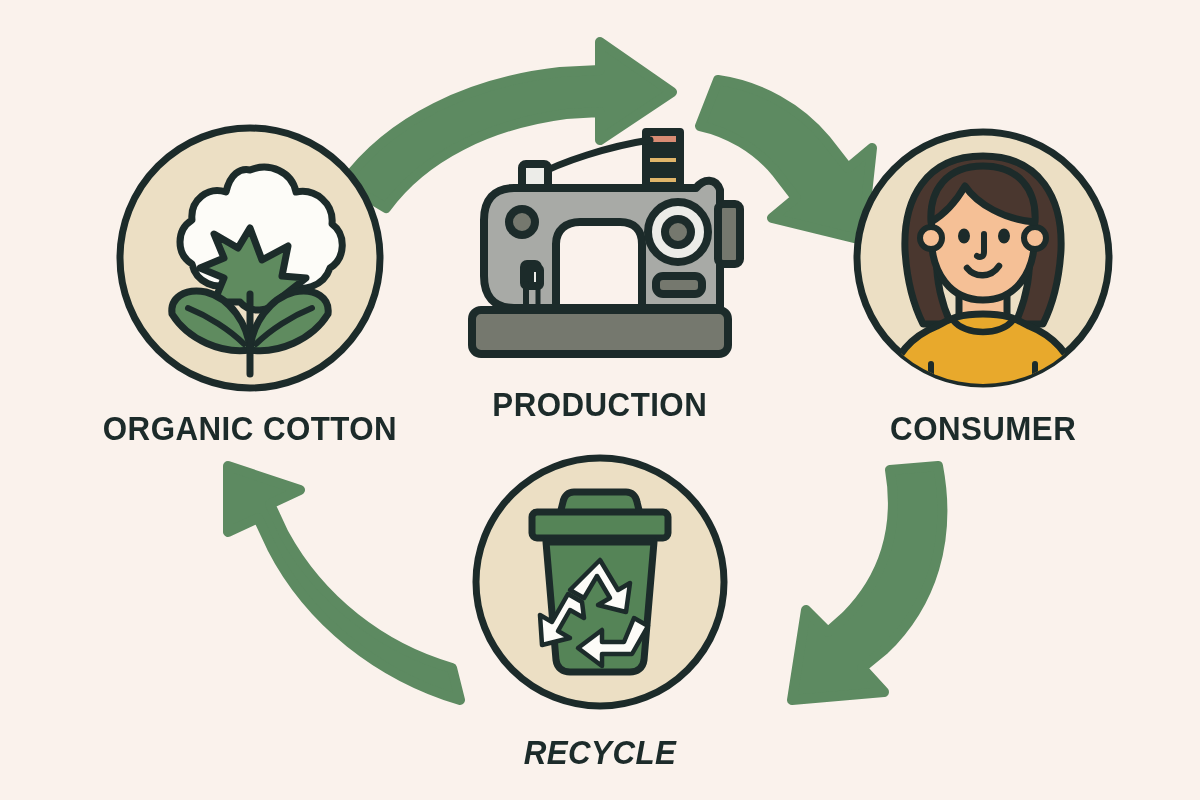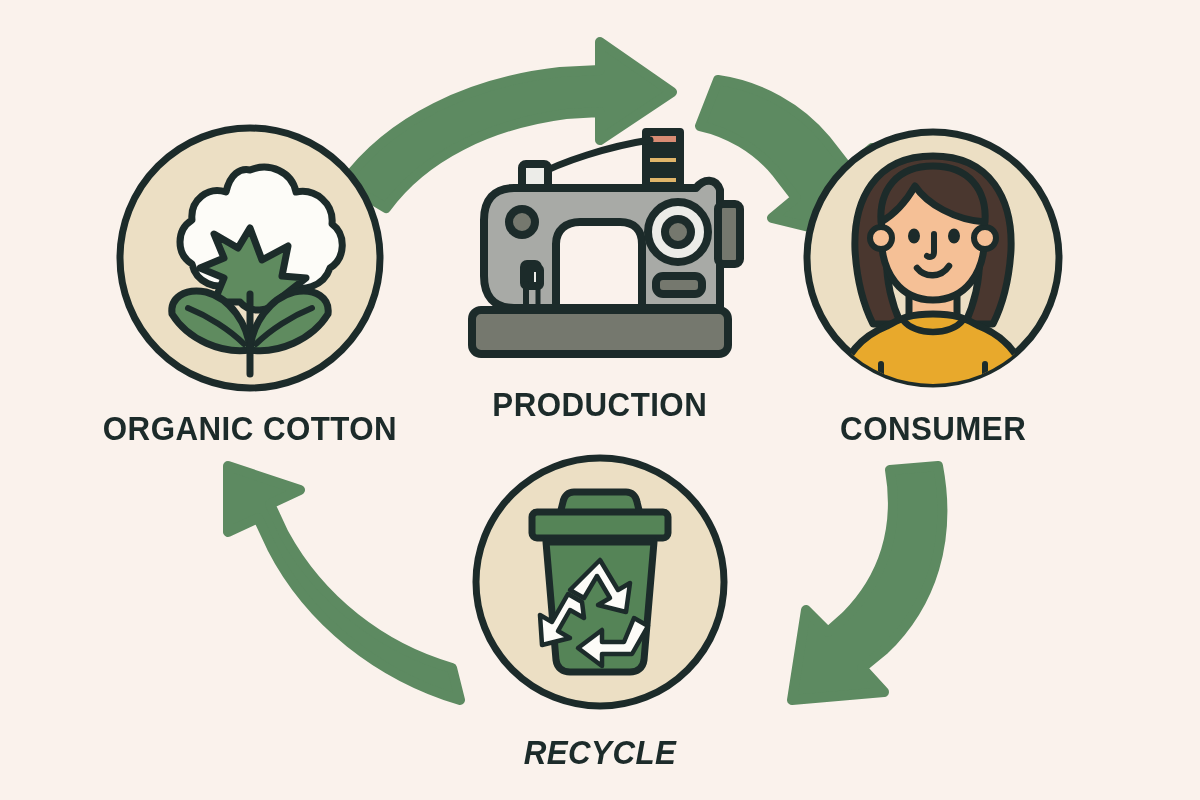--- a/index.html
+++ b/index.html
@@ -34,21 +34,21 @@
     letter-spacing: 0.5px;
     color: #1c2b2a;
     text-transform: uppercase;
     white-space: nowrap;
     transform: scaleX(0.92);
     transform-origin: center;
   }
   
   #stage-cotton  { left: 78px;  top: 118px; width: 344px; }
   #stage-production { left: 450px; top: 118px; width: 300px; }
-  #stage-consumer { left: 792px; top: 118px; width: 282px; text-align: right; }
+  #stage-consumer { left: 842px; top: 118px; width: 282px; text-align: right; }
   #stage-recycle { left: 450px; top: 452px; width: 300px; font-style: italic; }
 
   .label-row {
     margin-top: 6px;
     height: 48px;
     display: flex;
     align-items: center;
     justify-content: center;
   }
   #stage-production .label-row { margin-top: 12px; }

